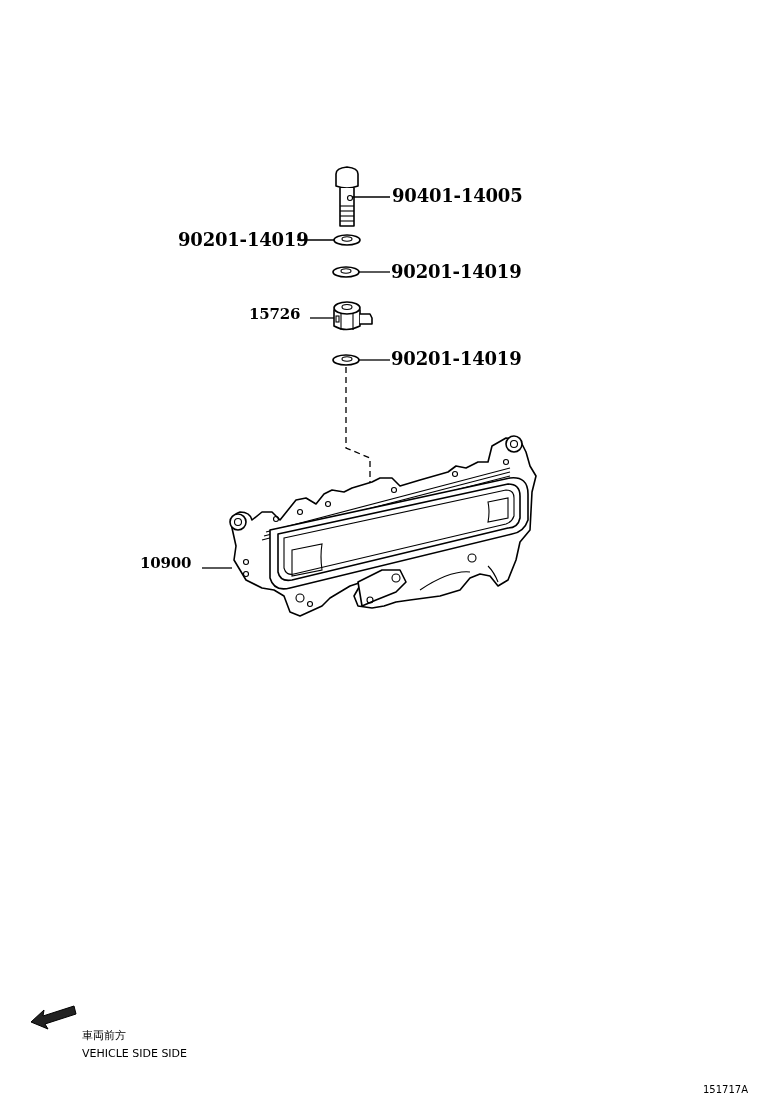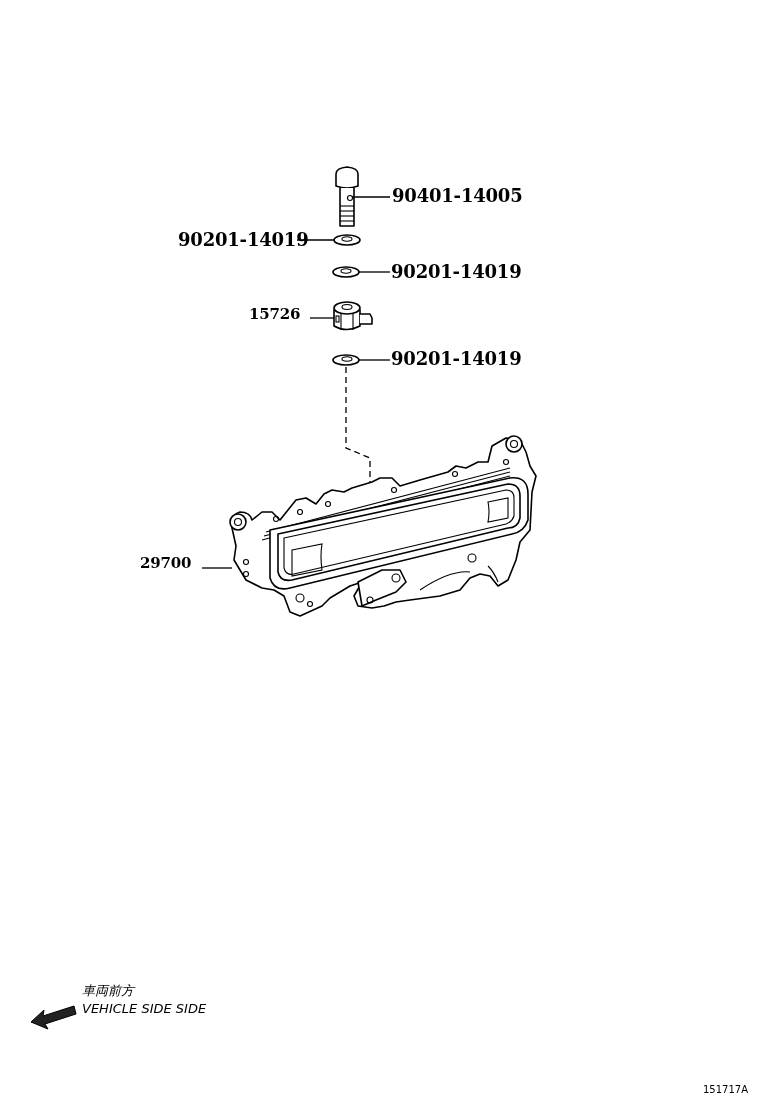--- a/index.html
+++ b/index.html
@@ -2,22 +2,22 @@
 <html><head>
   <meta charset="utf-8">
   <style>
     html, body { margin: 0; padding: 0; background: #ffffff; }
     body { width: 760px; height: 1112px; position: relative; overflow: hidden;
            font-family: "DejaVu Serif", "Liberation Serif", serif; color: #000; }
     .diagram { position: absolute; left: 0; top: 0; width: 760px; height: 1112px; }
     .callout { position: absolute; font-family: "DejaVu Serif", serif; font-weight: bold;
                font-size: 18px; letter-spacing: -0.2px; white-space: nowrap; line-height: 1; }
     .callout.big { font-size: 15px; }
-    .orient { position: absolute; left: 82px; top: 982px; font-family: "DejaVu Sans", sans-serif;
-              font-size: 13px; line-height: 18px; font-style: italic; }
+    .orient { position: absolute; left: 82px; top: 1027px; font-family: "DejaVu Sans", sans-serif;
+              font-size: 11px; line-height: 18px; }
     .illno { position: absolute; right: 12px; top: 1084px; font-family: "DejaVu Sans", sans-serif;
              font-size: 10px; }
     svg .ln { stroke: #000; stroke-width: 1.6; fill: none; stroke-linejoin: round; stroke-linecap: round; }
     svg .thin { stroke: #000; stroke-width: 1.1; fill: none; }
     svg .lead { stroke: #000; stroke-width: 1.3; fill: none; }
     svg .wf { fill: #fff; }
   </style>
 </head>
 <body>
 
@@ -119,21 +119,21 @@
       <path d="M31,1022 L44,1010 L43,1016 L74,1006 L76,1014 L45,1024 L48,1029 Z" fill="#222" stroke="#000" stroke-width="1"></path>
     </g>
   </svg>
 
   
   <span class="callout" style="left:392px; top:187px;">90401-14005</span>
   <span class="callout" style="left:178px; top:231px;">90201-14019</span>
   <span class="callout" style="left:391px; top:263px;">90201-14019</span>
   <span class="callout big" style="left:249px; top:307px;">15726</span>
   <span class="callout" style="left:391px; top:350px;">90201-14019</span>
-  <span class="callout big" style="left:140px; top:556px;">29700</span>
+  <span class="callout big" style="left:140px; top:556px;">10900</span>
 
   
   <div class="orient">
     <div>車両前方</div>
     <div>VEHICLE SIDE SIDE</div>
   </div>
 
   
   <div class="illno">151717A</div>
 </div>

